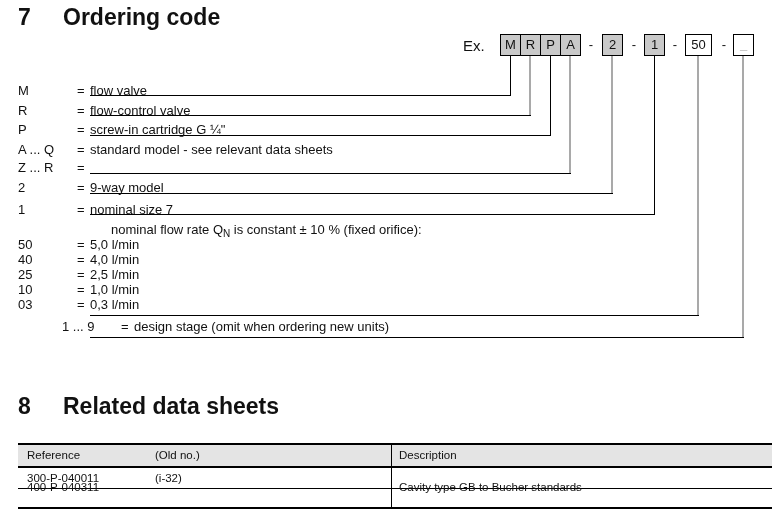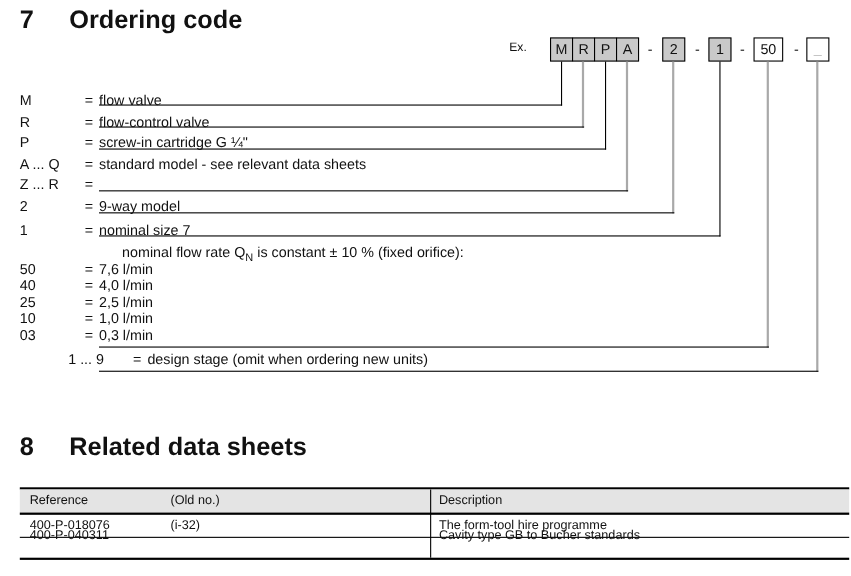--- a/index.html
+++ b/index.html
@@ -15,21 +15,21 @@
     position:absolute;
     font-size:23px;
     font-weight:bold;
     color:#111111;
     white-space:nowrap;
   }
   .heading .h-num{position:absolute;left:18px;top:0;}
   .heading .h-title{position:absolute;left:63px;top:0;}
   .ex-label{
     position:absolute;left:463px;top:37px;
-    font-size:11px;white-space:nowrap;
+    font-size:15px;white-space:nowrap;
   }
   .code-box{
     position:absolute;top:34px;height:22px;
     box-sizing:border-box;
     border:1px solid #000000;
     background:#c9c9c9;
     font-size:13px;line-height:20px;text-align:center;
     white-space:nowrap;
   }
   .code-box.white{background:#ffffff;}
@@ -149,21 +149,21 @@
     <span class="lr-code">1</span>
     <span class="lr-eq">=</span>
     <span class="lr-desc">nominal size 7</span>
   </div>
   <div class="legend-row" style="top:222px;margin-left:21px;">
     <span class="lr-desc"><span>nominal flow rate Q</span><span class="subn">N</span><span> is constant ± 10 % (fixed orifice):</span></span>
   </div>
   <div class="legend-row" style="top:237px;">
     <span class="lr-code">50</span>
     <span class="lr-eq">=</span>
-    <span class="lr-desc">7,6 l/min</span>
+    <span class="lr-desc">5,0 l/min</span>
   </div>
   <div class="legend-row" style="top:252px;">
     <span class="lr-code">40</span>
     <span class="lr-eq">=</span>
     <span class="lr-desc">4,0 l/min</span>
   </div>
   <div class="legend-row" style="top:267px;">
     <span class="lr-code">25</span>
     <span class="lr-eq">=</span>
     <span class="lr-desc">2,5 l/min</span>
@@ -189,23 +189,22 @@
     <span class="h-title">Related data sheets</span>
   </div>
 
   <div class="ds-table">
     <div class="ds-header">
       <span class="ds-c1">Reference</span>
       <span class="ds-c2">(Old no.)</span>
       <span class="ds-c3">Description</span>
     </div>
     <div class="ds-row1">
-      <span class="ds-c1">400-P-018076</span>
+      <span class="ds-c1">300-P-040011</span>
       <span class="ds-c2">(i-32)</span>
-      <span class="ds-c3">The form-tool hire programme</span>
     </div>
     <div class="ds-row2">
       <span class="ds-c1">400-P-040311</span>
       <span class="ds-c2"></span>
       <span class="ds-c3">Cavity type GB to Bucher standards</span>
     </div>
     <div class="ds-divider"></div>
   </div>
 
 </div>

